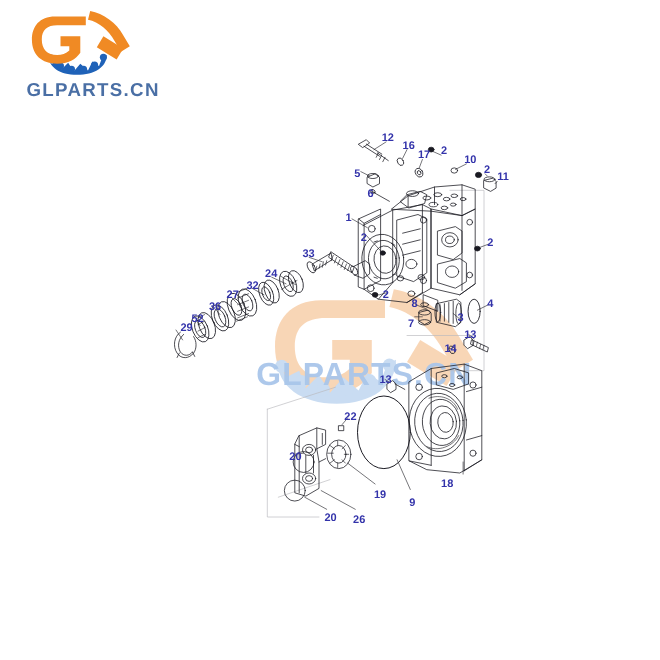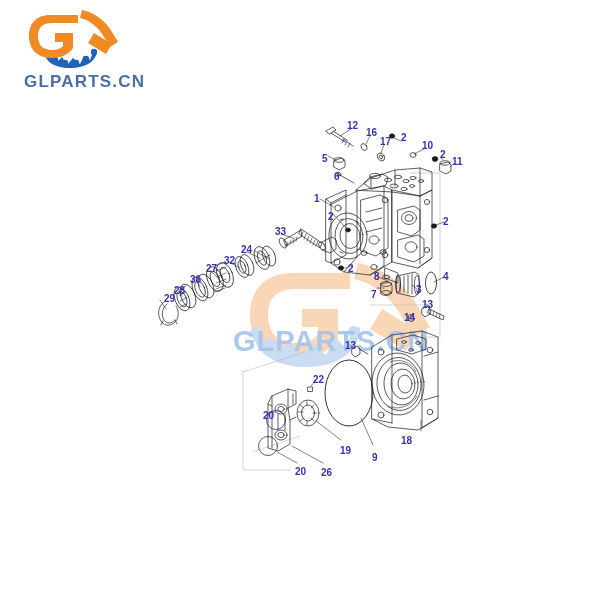--- a/index.html
+++ b/index.html
@@ -360,21 +360,21 @@
   <div class="callout" style="left:334px;top:172px">6</div>
   <div class="callout" style="left:314px;top:194px">1</div>
   <div class="callout" style="left:328px;top:212px">2</div>
   <div class="callout" style="left:443px;top:217px">2</div>
   <div class="callout" style="left:348px;top:264px">2</div>
   <div class="callout" style="left:275px;top:227px">33</div>
   <div class="callout" style="left:241px;top:245px">24</div>
   <div class="callout" style="left:224px;top:256px">32</div>
   <div class="callout" style="left:206px;top:264px">27</div>
   <div class="callout" style="left:190px;top:275px">36</div>
-  <div class="callout" style="left:174px;top:286px">28</div>
+  <div class="callout" style="left:174px;top:286px">52</div>
   <div class="callout" style="left:164px;top:294px">29</div>
   <div class="callout" style="left:374px;top:272px">8</div>
   <div class="callout" style="left:371px;top:290px">7</div>
   <div class="callout" style="left:416px;top:285px">3</div>
   <div class="callout" style="left:443px;top:272px">4</div>
   <div class="callout" style="left:422px;top:300px">13</div>
   <div class="callout" style="left:404px;top:313px">14</div>
   <div class="callout" style="left:345px;top:341px">13</div>
   <div class="callout" style="left:313px;top:375px">22</div>
   <div class="callout" style="left:263px;top:411px">20</div>

